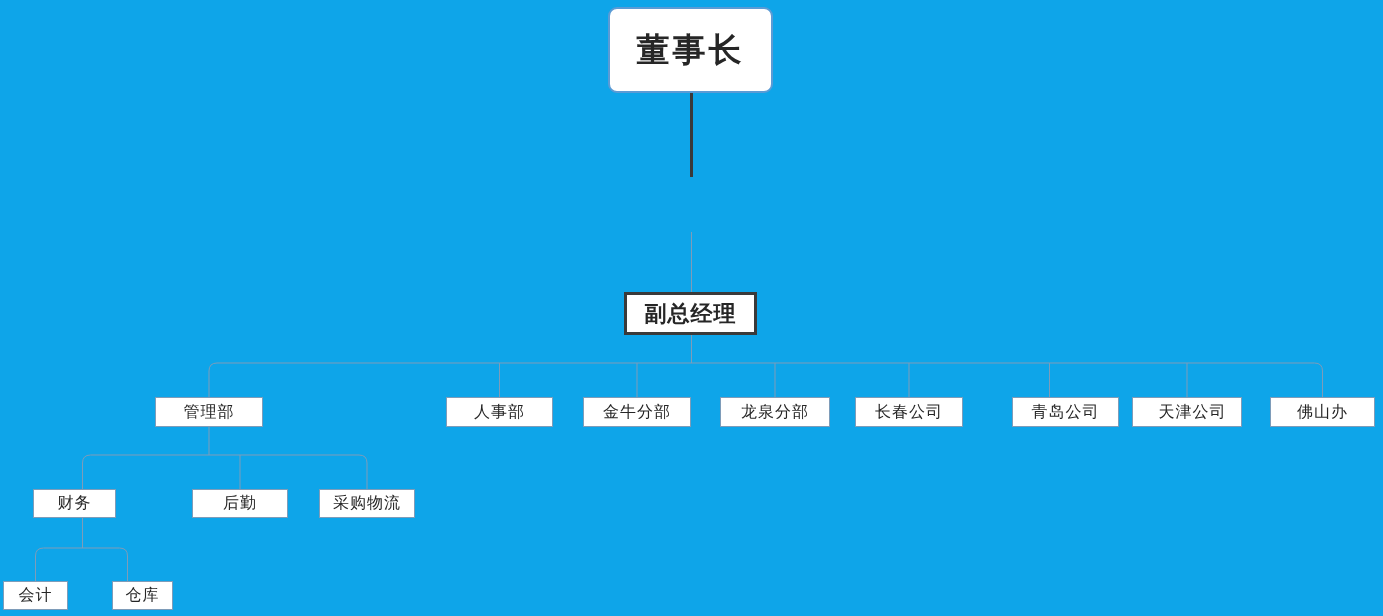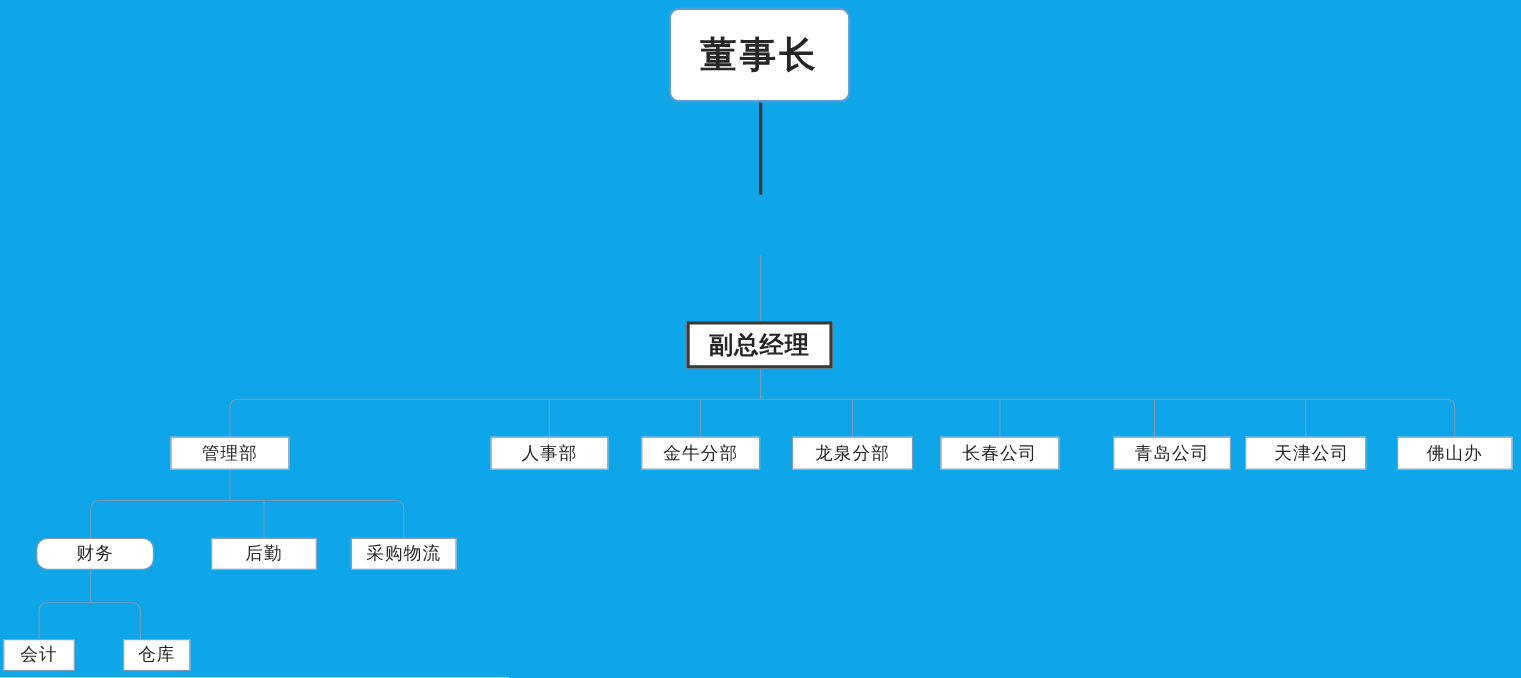--- a/index.html
+++ b/index.html
@@ -81,20 +81,20 @@
 
   <div class="node" style="left:155px; top:397px; width:108px; height:30px;">管理部</div>
   <div class="node" style="left:446px; top:397px; width:107px; height:30px;">人事部</div>
   <div class="node" style="left:583px; top:397px; width:108px; height:30px;">金牛分部</div>
   <div class="node" style="left:720px; top:397px; width:110px; height:30px;">龙泉分部</div>
   <div class="node" style="left:855px; top:397px; width:108px; height:30px;">长春公司</div>
   <div class="node" style="left:996px; top:397px; width:107px; height:30px;margin-left:16px;">青岛公司</div>
   <div class="node" style="left:1132px; top:397px; width:110px; height:30px;padding-left:11px;">天津公司</div>
   <div class="node" style="left:1270px; top:397px; width:105px; height:30px;">佛山办</div>
 
-  <div class="node" style="left:33px; top:489px; width:107px; height:29px;border-radius:10px;">财务</div>
+  <div class="node" style="left:33px; top:489px; width:83px; height:29px;">财务</div>
   <div class="node" style="left:192px; top:489px; width:96px; height:29px;">后勤</div>
   <div class="node" style="left:319px; top:489px; width:96px; height:29px;">采购物流</div>
 
   <div class="node" style="left:3px; top:581px; width:65px; height:29px;">会计</div>
   <div class="node" style="left:97px; top:581px; width:61px; height:29px;margin-left:15px;">仓库</div>
 
 </div>
 
 </body></html>

